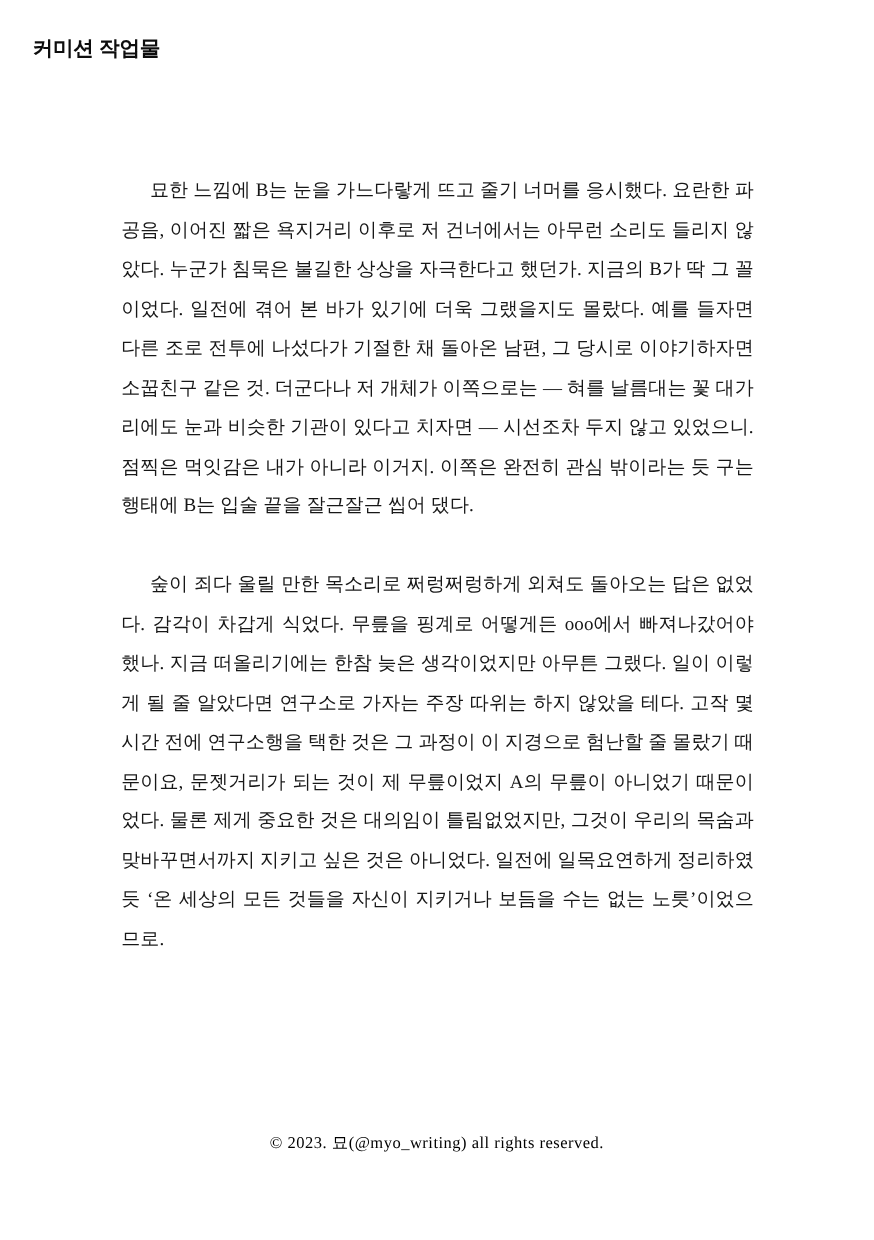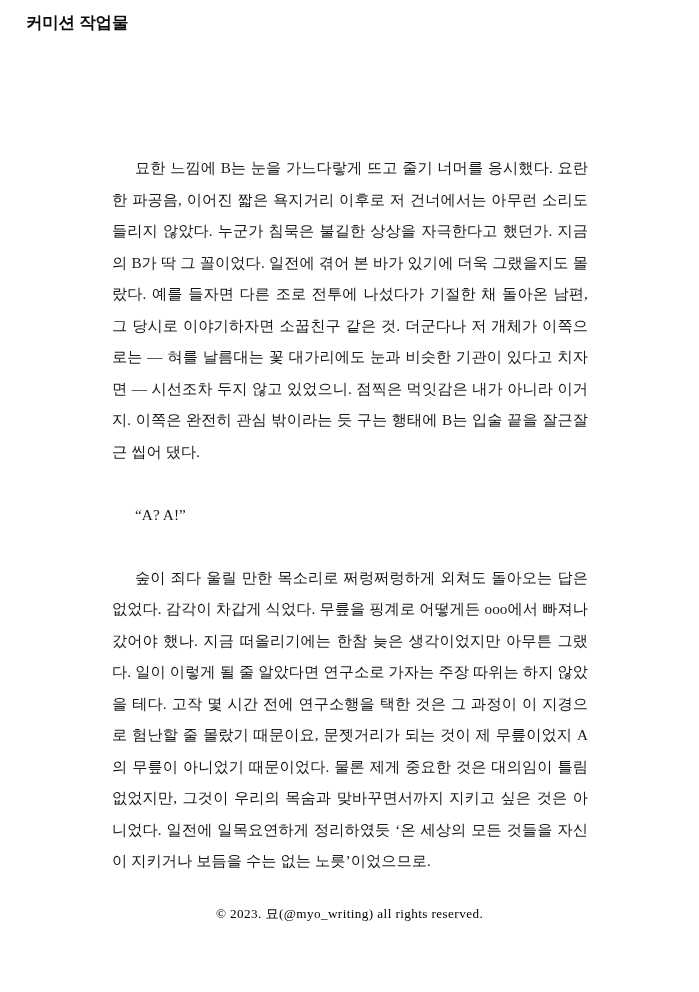--- a/index.html
+++ b/index.html
@@ -15,36 +15,36 @@
     overflow: hidden;
   }
   .page {
     position: relative;
     width: 699px;
     height: 992px;
     box-sizing: border-box;
   }
   .doc-title {
     position: absolute;
-    top: 12px;
+    top: 28px;
     left: 26px;
     font-family: "Liberation Sans", sans-serif;
     font-weight: bold;
     font-size: 16.5px;
     letter-spacing: -0.2px;
     color: #0d0d0d;
   }
   .body-block {
     position: absolute;
     top: 136px;
     left: 96px;
     width: 508px;
   }
   p.para {
-    margin: 16px;
+    margin: 1px;
     font-size: 15.2px;
     line-height: 31.5px;
     text-align: justify;
     text-justify: inter-character;
     text-indent: 23px;
     color: #171717;
     letter-spacing: 0.1px;
   }
   p.para + p.para {
     margin-top: 31.5px;
@@ -67,19 +67,18 @@
 </style>
 </head>
 <body>
 
 <div class="page">
 
   <div class="doc-title">커미션 작업물</div>
 
   <div class="body-block">
     <p class="para">묘한 느낌에 B는 눈을 가느다랗게 뜨고 줄기 너머를 응시했다. 요란한 파공음, 이어진 짧은 욕지거리 이후로 저 건너에서는 아무런 소리도 들리지 않았다. 누군가 침묵은 불길한 상상을 자극한다고 했던가. 지금의 B가 딱 그 꼴이었다. 일전에 겪어 본 바가 있기에 더욱 그랬을지도 몰랐다. 예를 들자면 다른 조로 전투에 나섰다가 기절한 채 돌아온 남편, 그 당시로 이야기하자면 소꿉친구 같은 것. 더군다나 저 개체가 이쪽으로는 ― 혀를 날름대는 꽃 대가리에도 눈과 비슷한 기관이 있다고 치자면 ― 시선조차 두지 않고 있었으니. 점찍은 먹잇감은 내가 아니라 이거지. 이쪽은 완전히 관심 밖이라는 듯 구는 행태에 B는 입술 끝을 잘근잘근 씹어 댔다.</p>
-    <p class="para dialogue">“A? A!”</p>
     <p class="para">숲이 죄다 울릴 만한 목소리로 쩌렁쩌렁하게 외쳐도 돌아오는 답은 없었다. 감각이 차갑게 식었다. 무릎을 핑계로 어떻게든 ooo에서 빠져나갔어야 했나. 지금 떠올리기에는 한참 늦은 생각이었지만 아무튼 그랬다. 일이 이렇게 될 줄 알았다면 연구소로 가자는 주장 따위는 하지 않았을 테다. 고작 몇 시간 전에 연구소행을 택한 것은 그 과정이 이 지경으로 험난할 줄 몰랐기 때문이요, 문젯거리가 되는 것이 제 무릎이었지 A의 무릎이 아니었기 때문이었다. 물론 제게 중요한 것은 대의임이 틀림없었지만, 그것이 우리의 목숨과 맞바꾸면서까지 지키고 싶은 것은 아니었다. 일전에 일목요연하게 정리하였듯 ‘온 세상의 모든 것들을 자신이 지키거나 보듬을 수는 없는 노릇’이었으므로.</p>
   </div>
 
   <div class="footer">© 2023. 묘(@myo_writing) all rights reserved.</div>
 
 </div>
 
 </body></html>

